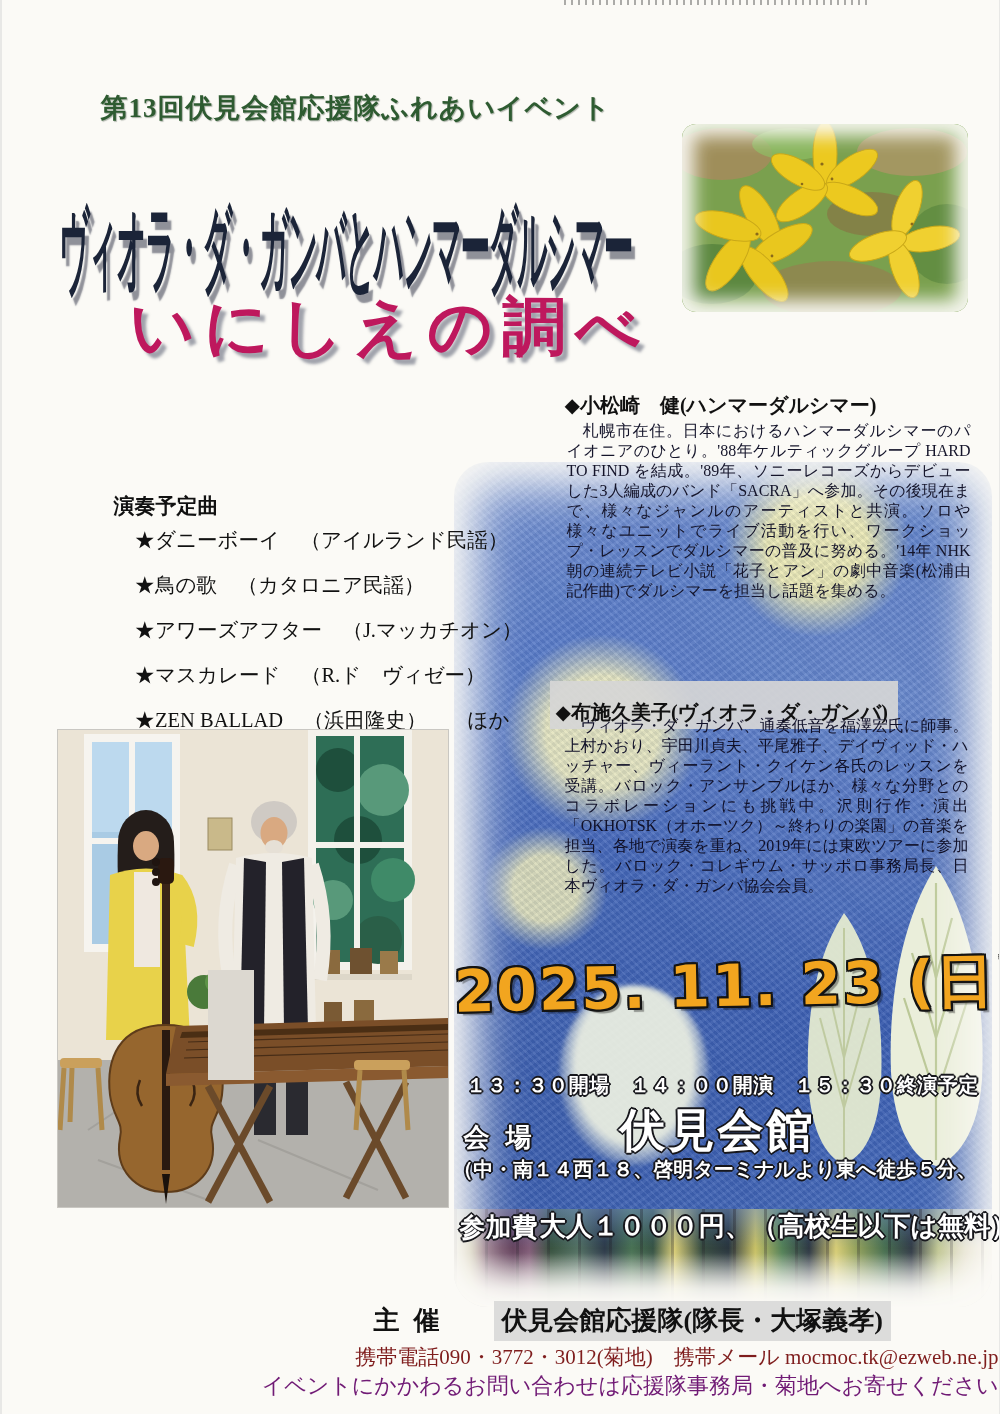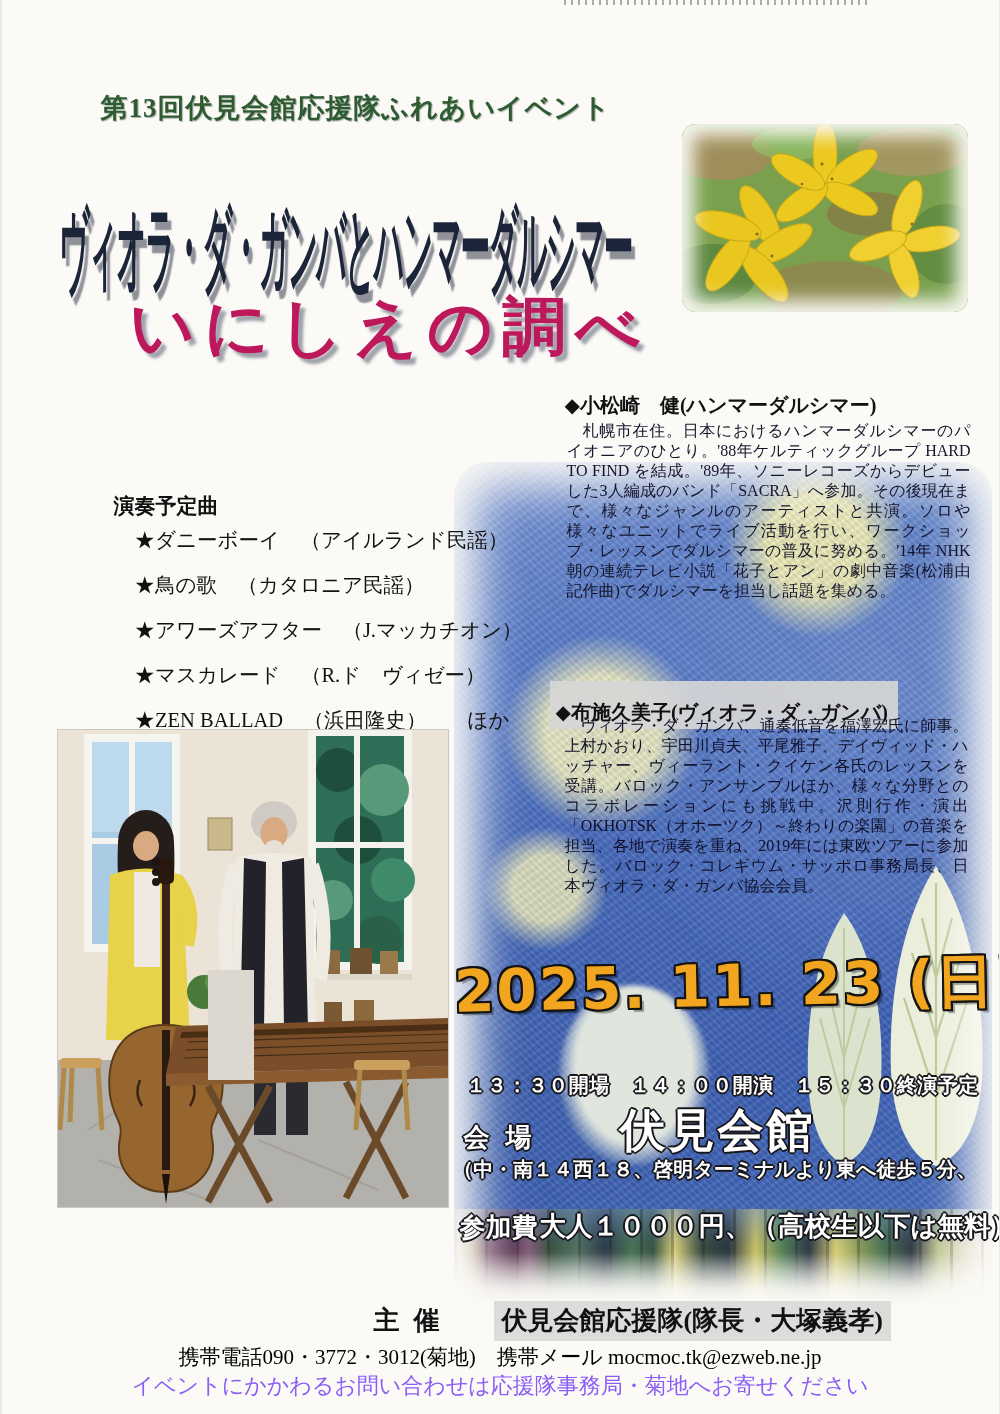--- a/index.html
+++ b/index.html
@@ -106,22 +106,22 @@
   .venue-label{left:462px; top:1120px; font-size:26px; letter-spacing:16px;}
   .venue-name{left:618px; top:1100px; font-size:46px; letter-spacing:3px;}
   .addr1{right:22px; top:1156px; font-size:20px;}
   .addr2{right:28px; top:1185px; font-size:20px;}
   .fee-label{left:458px; top:1210px; font-size:26px;}
   .fee-value{left:538px; top:1208px; font-size:26.5px;}
   
   .organizer-label{left:372px; top:1303px; font-size:26px; font-weight:bold; color:#111; letter-spacing:14px;}
   .organizer-name{left:492px; top:1301px; font-size:26px; font-weight:bold; color:#111;
     background:rgba(216,216,216,.9); padding:2px 8px 3px 8px; white-space:nowrap;}
-  .contact-line{left:0; top:1343px; width:100%; text-align:center; font-size:21px; color:#000000; font-weight:500;}
-  .note-line{left:0; top:1371px; width:100%; text-align:center; font-size:22px; color:#8b5cf6; font-weight:500;}
+  .contact-line{left:0; top:1343px; width:100%; text-align:right; font-size:21px; color:#7f1d1d; font-weight:500;}
+  .note-line{left:0; top:1371px; width:100%; text-align:right; font-size:22px; color:#701a75; font-weight:500;}
   .scan-artifact{left:562px; top:0; width:306px; height:5px; opacity:.55;
     background:repeating-linear-gradient(90deg,#6a6a68 0 2px, rgba(0,0,0,0) 2px 7px);}
 </style>
 </head>
 <body>
 
 <div class="page">
 
   <div class="abs scan-artifact"></div>
 

